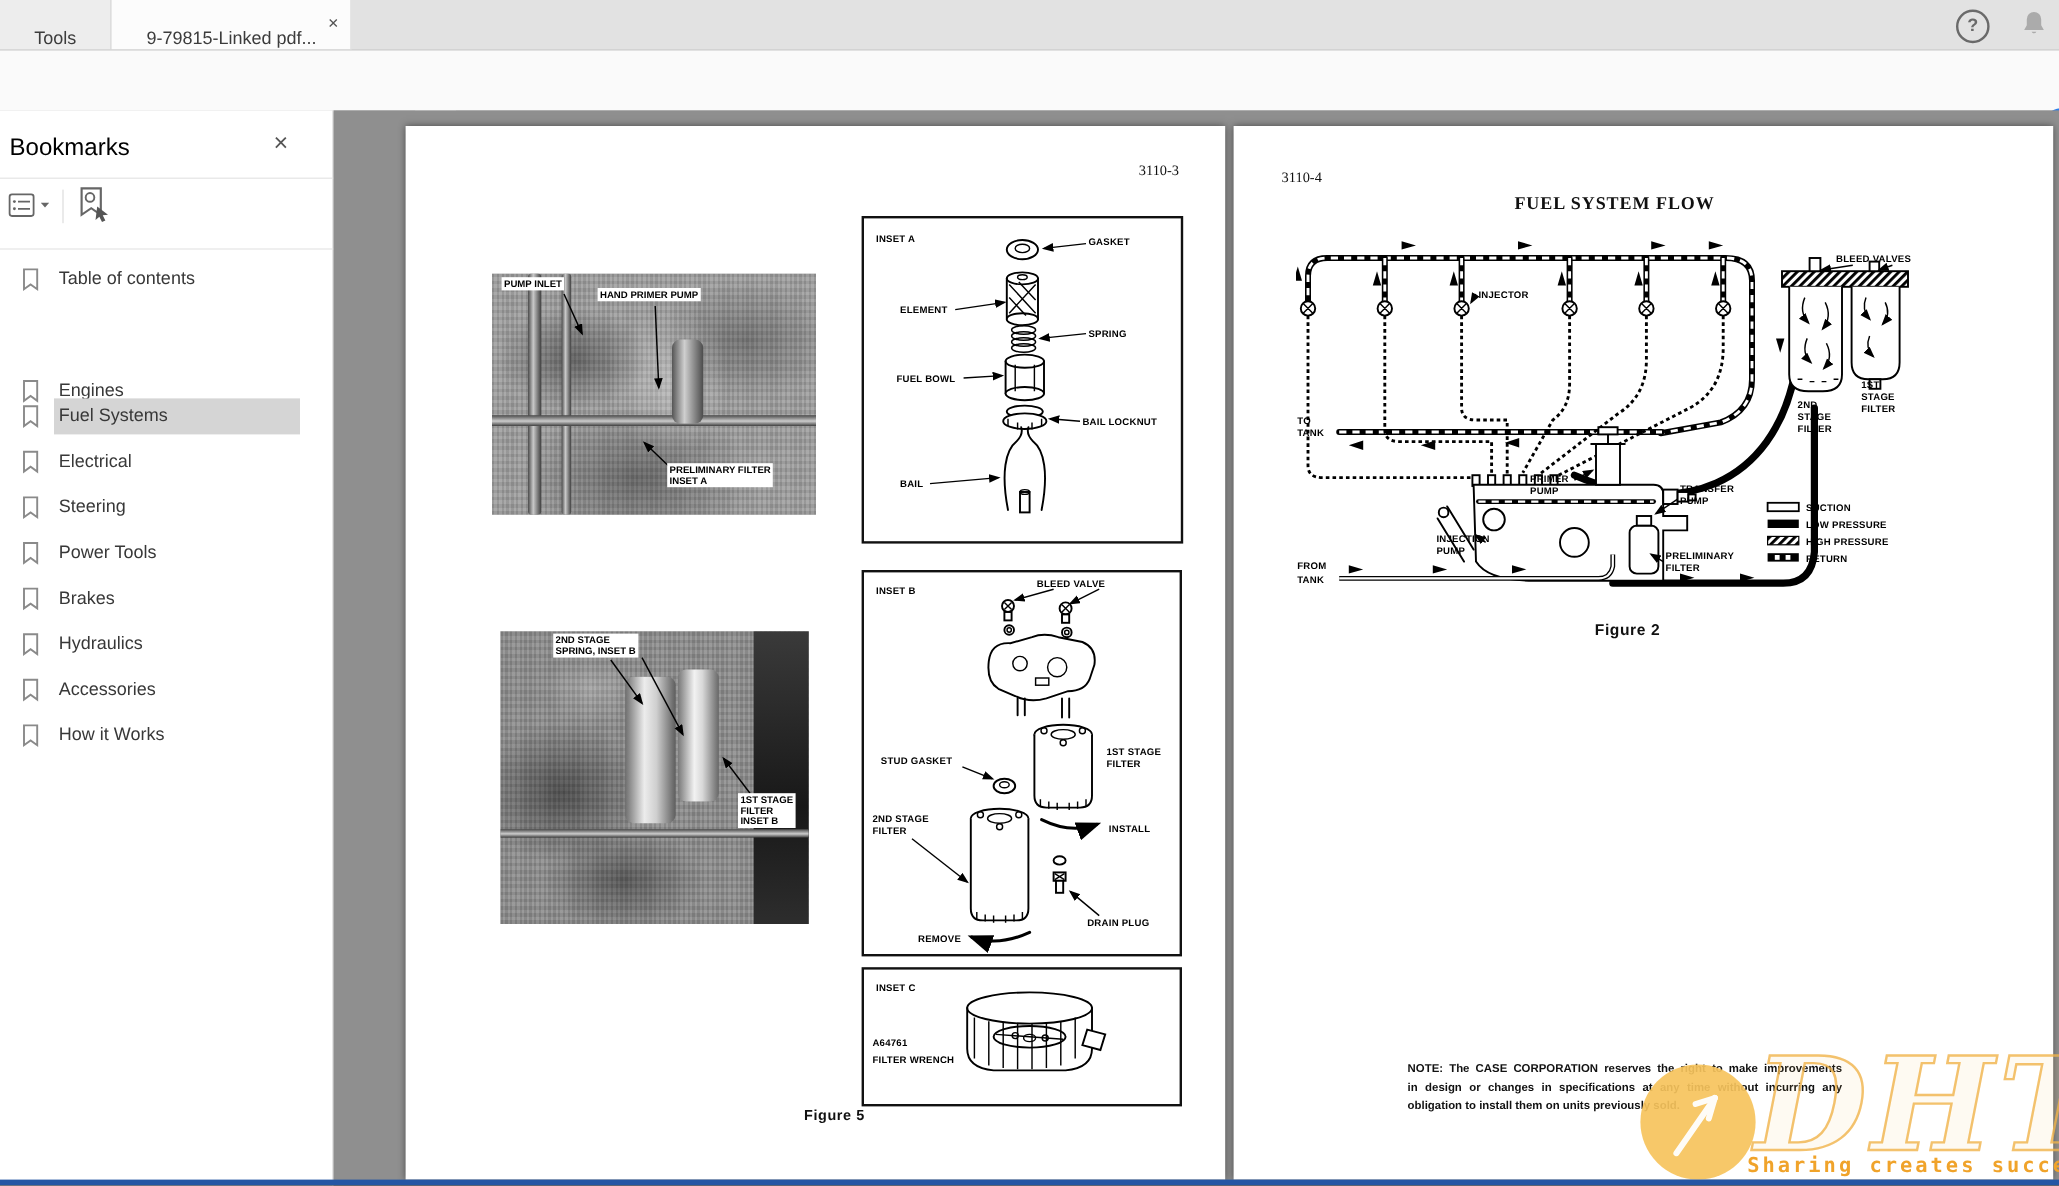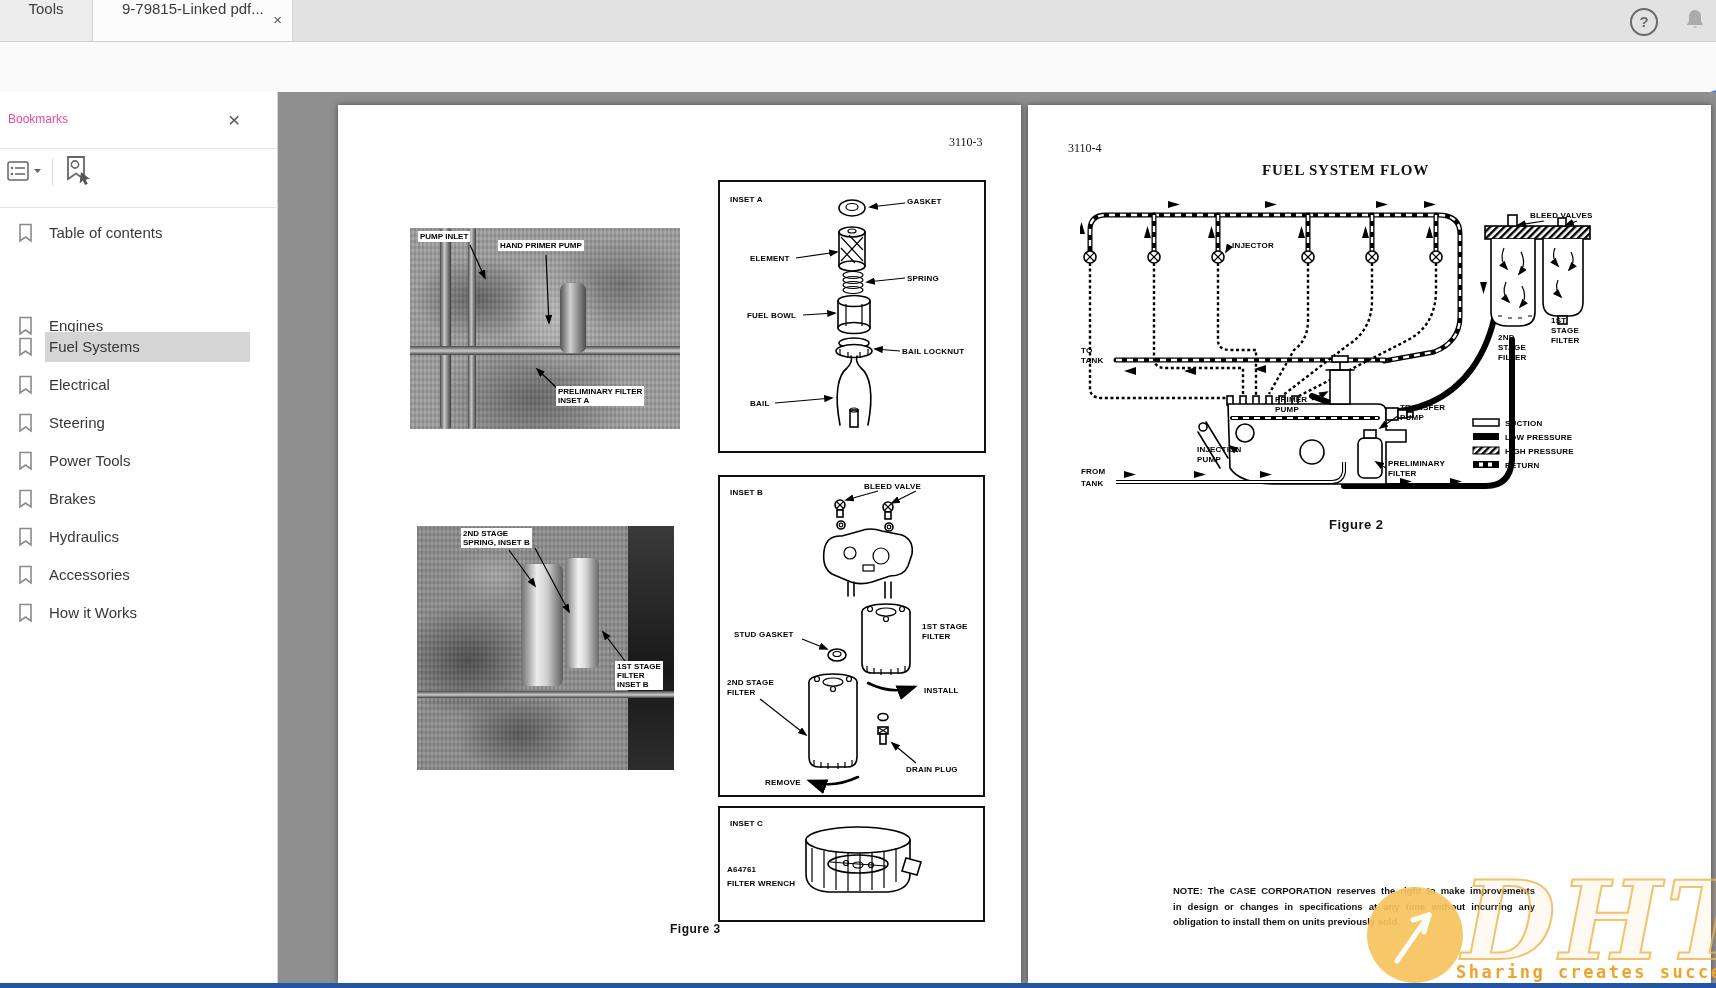--- a/index.html
+++ b/index.html
@@ -1,35 +1,35 @@
 <!DOCTYPE html>
 <html><head>
 <meta charset="utf-8">
 <style>
   html,body{margin:0;padding:0;background:#444;}
   .app{position:relative;width:1716px;height:988px;overflow:hidden;background:#8f8f8f;font-family:"Liberation Sans",sans-serif;}
   .abs{position:absolute;}
   
   .tabbar{position:absolute;left:0;top:0;width:1716px;height:41px;background:#e2e2e2;border-bottom:1px solid #cfcfcf;}
-  .tab{position:absolute;top:0;height:41px;display:flex;align-items:flex-start;font-size:15px;color:#3c3c3c;box-sizing:border-box;}
+  .tab{position:absolute;top:0;height:41px;display:flex;align-items:flex-end;font-size:15px;color:#3c3c3c;box-sizing:border-box;}
   .tab-tools{left:0;width:93px;justify-content:center;background:#ededed;border-right:1px solid #d2d2d2;}
   .tab-doc{left:93px;width:200px;background:#fcfcfc;padding-left:29px;border-right:1px solid #d8d8d8;}
   .tab-close{position:absolute;right:10px;top:10px;font-size:15px;color:#555;line-height:20px;}
   .topicon{position:absolute;top:8px;}
   .help-circle{left:1630px;width:24px;height:24px;border:2px solid #6a6a6a;border-radius:50%;color:#6a6a6a;font-weight:bold;font-size:15px;text-align:center;line-height:24px;}
   .toolbar{position:absolute;left:0;top:42px;width:1716px;height:50px;background:#fafafa;border-bottom:1px solid #c9c9c9;}
   .tbicon{position:absolute;top:54px;width:26px;height:26px;}
   .tbicon svg{stroke:#5f6368;fill:none;stroke-width:1.6;stroke-linecap:round;stroke-linejoin:round;}
   .pagebox{position:absolute;left:346px;top:50px;width:34px;height:24px;border-bottom:2px solid #adadad;text-align:center;font-size:14px;color:#444;line-height:24px;background:#fafafa;}
   .pagesep{position:absolute;left:389px;top:55px;font-size:14px;color:#555;}
   .pagetotal{position:absolute;left:402px;top:55px;font-size:14px;color:#555;}
   .fab{position:absolute;left:1700px;top:48px;width:38px;height:38px;border-radius:50%;background:#2b7de9;}
   
   .sidebar{position:absolute;left:0;top:92px;width:278px;height:896px;background:#fff;border-right:1px solid #d4d4d4;box-sizing:border-box;}
-  .sb-title{position:absolute;left:8px;top:20px;font-size:12px;color:#ec4899;}
+  .sb-title{position:absolute;left:8px;top:20px;font-size:20px;color:#000000;}
   .sb-close{position:absolute;left:228px;top:16px;font-size:21px;color:#555;}
   .sb-div{position:absolute;left:0;width:278px;height:1px;background:#e4e4e4;}
   .sb-vline{position:absolute;left:52px;top:66px;width:1px;height:28px;background:#dcdcdc;}
   .sb-item{position:absolute;left:0;width:278px;height:38px;}
   .sb-item .hl{position:absolute;left:45px;right:28px;top:4px;bottom:4px;background:#d5d5d5;}
   .sb-item .bm{position:absolute;left:18px;top:9px;}
   .sb-item .lab{position:absolute;left:49px;top:10px;font-size:15px;color:#383838;}
   .collapse{position:absolute;left:283px;top:531px;width:0;height:0;border-top:7px solid transparent;border-bottom:7px solid transparent;border-right:9px solid #2e2e2e;}
   
   .docarea{position:absolute;left:278px;top:92px;width:1438px;height:896px;background:#8f8f8f;}
@@ -433,21 +433,21 @@
           <path class="k2" d="M92,40 V74 M104,43 V80 M116,44 V82 M128,45 V83 M140,45 V83 M152,44 V82 M164,43 V80 M176,40 V74"></path>
           <ellipse class="k" cx="138" cy="56" rx="30" ry="9"></ellipse>
           <path class="k2" d="M110,54 L166,58"></path>
           <circle class="k2" cx="126" cy="55" r="2.5"></circle>
             <circle class="k2" cx="151" cy="57" r="2.5"></circle>
             <ellipse class="k2" cx="138" cy="57" rx="5" ry="3"></ellipse>
           <path class="fillw" d="M186,50 L201,54 L197,67 L182,63 Z"></path>
         </svg>
       </div>
 
-      <div class="figcap" style="left:332px;top:817px">Figure 3</div>
+      <div class="figcap" style="left:332px;top:817px">Figure 5</div>
     </div>
 
     <div class="page" style="left:750px">
       <div class="pg-num" style="left:40px;top:36px">3110-4</div>
       <div class="doc-title" style="left:234px;top:57px">FUEL SYSTEM FLOW</div>
 
       <svg class="abs" style="left:52px;top:85px" width="540" height="310">
 
         <path class="ret-b" d="M10,67 V40 Q10,25 26,25 H358 Q380,25 380,44 V126 Q380,152 354,162 L304,171"></path>
         <path class="ret-w" d="M10,67 V40 Q10,25 26,25 H358 Q380,25 380,44 V126 Q380,152 354,162 L304,171"></path>

